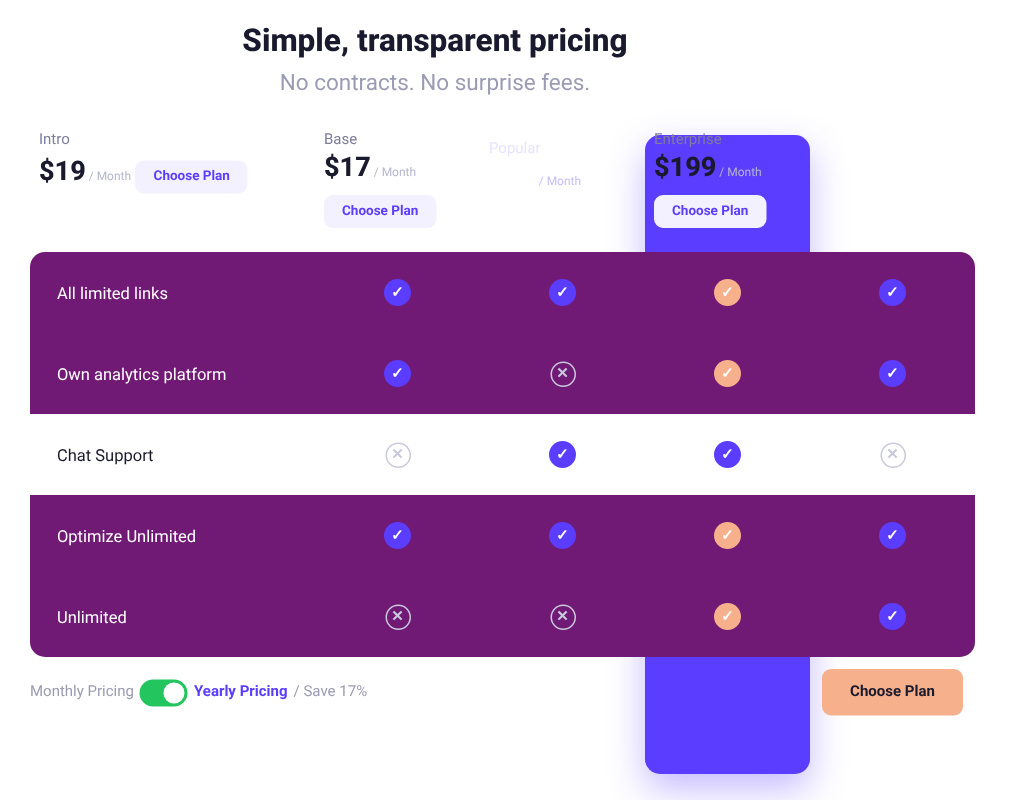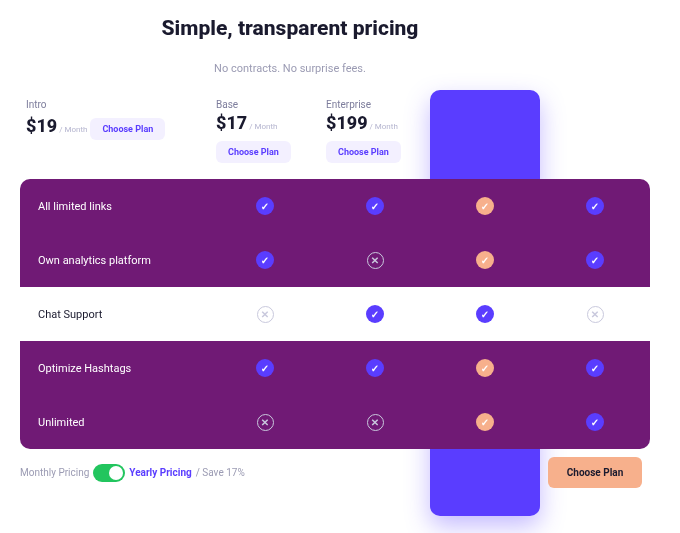--- a/index.html
+++ b/index.html
@@ -8,21 +8,21 @@
     background: #ffffff;
     width: 680px;
     height: 533px;
     overflow: hidden;
     font-size: 12px;
     color: #1a1a2e;
   }
   .page { width: 580px; padding: 8px 20px 0 20px; }
   .heading { text-align: center; margin-top: 8px; }
   .heading h1 { font-size: 21px; font-weight: 800; color: #1a1a2e; }
-  .heading p { font-size: 11px; color: #9b9bb3; margin-top: 22px; }
+  .heading p { font-size: 15px; color: #9b9bb3; margin-top: 6px; }
 
   .grid {
     display: grid;
     grid-template-columns: 190px 110px 110px 110px 110px;
     margin-top: 24px;
     position: relative;
     z-index: 5;
   }
 
   
@@ -156,20 +156,24 @@
       <span class="p-price">$19</span><span class="p-period">/ Month</span>
       <div class="p-btn">Choose Plan</div>
     </div>
 
     <div class="plan-head">
       <div class="p-name">Base</div>
       <span class="p-price">$17</span><span class="p-period">/ Month</span>
       <div class="p-btn">Choose Plan</div>
     </div>
 
+    <div class="plan-head popular" style="position:relative; z-index:6; padding-top:6px;">
+      <div class="p-name">Popular</div>
+      <span class="p-price">$99</span><span class="p-period">/ Month</span>
+    </div>
 
     <div class="plan-head">
       <div class="p-name">Enterprise</div>
       <span class="p-price">$199</span><span class="p-period">/ Month</span>
       <div class="p-btn">Choose Plan</div>
     </div>
 
     <div class="feature-block" id="feature-block">
         <div class="feature-row">
           <div class="f-label">All limited links</div>
@@ -210,21 +214,21 @@
             <span class="ic ic-check-purple">✓</span>
           </div>
           <div class="f-cell">
             <span class="ic ic-check-purple">✓</span>
           </div>
           <div class="f-cell">
             <span class="ic ic-cross">✕</span>
           </div>
         </div>
         <div class="feature-row">
-          <div class="f-label">Optimize Hashtags</div>
+          <div class="f-label">Optimize Unlimited</div>
           <div class="f-cell">
             <span class="ic ic-check-purple">✓</span>
           </div>
           <div class="f-cell">
             <span class="ic ic-check-purple">✓</span>
           </div>
           <div class="f-cell">
             <span class="ic ic-check-peach">✓</span>
           </div>
           <div class="f-cell">

